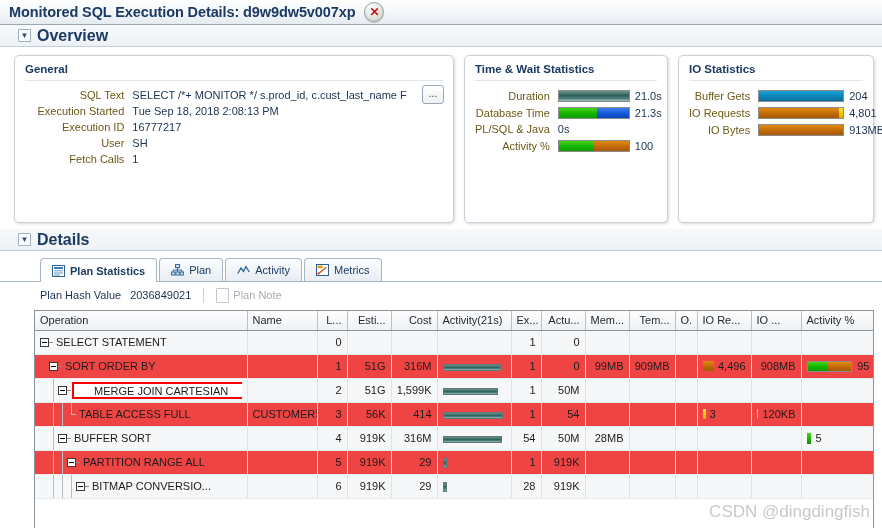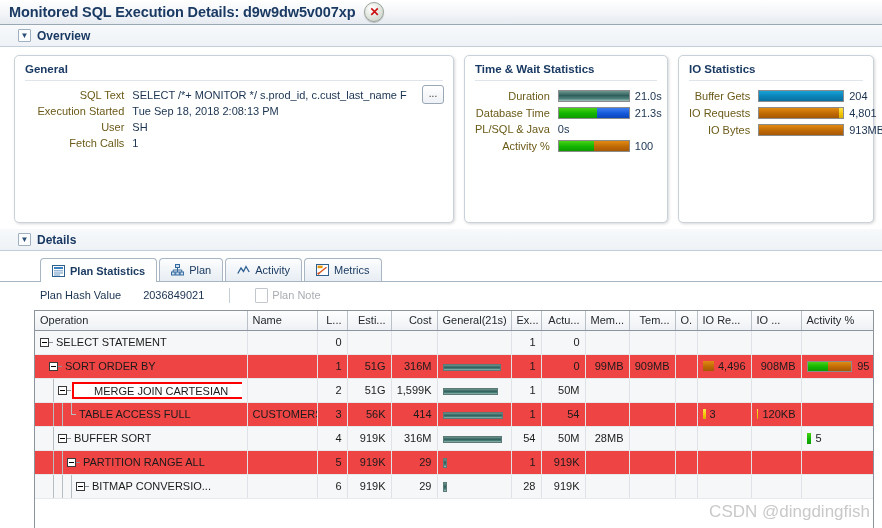--- a/index.html
+++ b/index.html
@@ -37,21 +37,21 @@
     padding-left:18px;box-sizing:border-box;
     background:linear-gradient(to bottom,#f7f9fb 0%,#eef2f6 100%);
     border-bottom:1px solid #c3ced9;
   }
   .twisty{
     width:13px;height:13px;box-sizing:border-box;
     border:1px solid #9fb0c0;background:#fafcfe;border-radius:1px;
     display:flex;align-items:center;justify-content:center;
     font-size:8px;color:#2b4f77;line-height:1;margin-right:6px;cursor:pointer;
   }
-  .section-title{font-size:12px;font-weight:bold;color:#1a3a63;}
+  .section-title{font-size:16px;font-weight:bold;color:#1a3a63;}
 
   
   .overview-body{
     padding:8px 8px 6px 14px;box-sizing:border-box;
     display:flex;gap:10px;height:182px;
     background:#fff;
   }
   .panel{
     background:#ffffff;
     border:1px solid #c9d2db;border-radius:5px;
@@ -116,21 +116,21 @@
     font-size:11px;color:#1d3c62;cursor:pointer;position:relative;
   }
   .tab.active{
     background:#ffffff;font-weight:bold;height:24px;margin-bottom:-1px;
   }
   .tab-ico{
     width:13px;height:12px;display:inline-block;position:relative;flex:0 0 auto;
   }
 
   .planhash{
-    display:flex;align-items:center;height:26px;padding-left:40px;gap:22px;
+    display:flex;align-items:center;height:26px;padding-left:40px;gap:9px;
     font-size:11px;color:#19324f;
   }
   .ph-label{color:#19324f;}
   .ph-val{color:#19324f;}
   .ph-sep{width:1px;height:15px;background:#c6ced6;margin:0 3px;}
   .plannote{display:flex;align-items:center;gap:4px;color:#a8adb3;}
   .note-ico{
     width:11px;height:13px;border:1px solid #c2c7cd;background:#fff;
     border-radius:1px;display:inline-block;
   }
@@ -217,20 +217,24 @@
   <div class="panel panel-general">
     <div class="panel-title">General</div>
     <div class="kv" id="general-rows">
         <div class="kv-row">
           <div class="kv-lbl">SQL Text</div>
           <div class="kv-val">SELECT /*+ MONITOR */ s.prod_id, c.cust_last_name F</div>
         </div>
         <div class="kv-row">
           <div class="kv-lbl">Execution Started</div>
           <div class="kv-val">Tue Sep 18, 2018 2:08:13 PM</div>
+        </div>
+        <div class="kv-row">
+          <div class="kv-lbl">Execution ID</div>
+          <div class="kv-val">16777217</div>
         </div>
         <div class="kv-row">
           <div class="kv-lbl">User</div>
           <div class="kv-val">SH</div>
         </div>
         <div class="kv-row">
           <div class="kv-lbl">Fetch Calls</div>
           <div class="kv-val">1</div>
         </div>
       </div>
@@ -334,21 +338,21 @@
 
   <div class="tbl-wrap">
     <table class="plan">
       <thead>
           <tr id="thead-row">
             <th style="width: 212px;">Operation</th>
             <th style="width: 70px;">Name</th>
             <th class="num" style="width: 30px;">L...</th>
             <th class="num" style="width: 44px;">Esti...</th>
             <th class="num" style="width: 46px;">Cost</th>
-            <th style="width: 74px;">General(21s)</th>
+            <th style="width: 74px;">Activity(21s)</th>
             <th class="num" style="width: 30px;">Ex...</th>
             <th class="num" style="width: 44px;">Actu...</th>
             <th class="num" style="width: 44px;">Mem...</th>
             <th class="num" style="width: 46px;">Tem...</th>
             <th class="num" style="width: 22px;">O.</th>
             <th style="width: 54px;">IO Re...</th>
             <th style="width: 50px;">IO ...</th>
             <th style="width: 74px;">Activity %</th>
           </tr>
         </thead>

